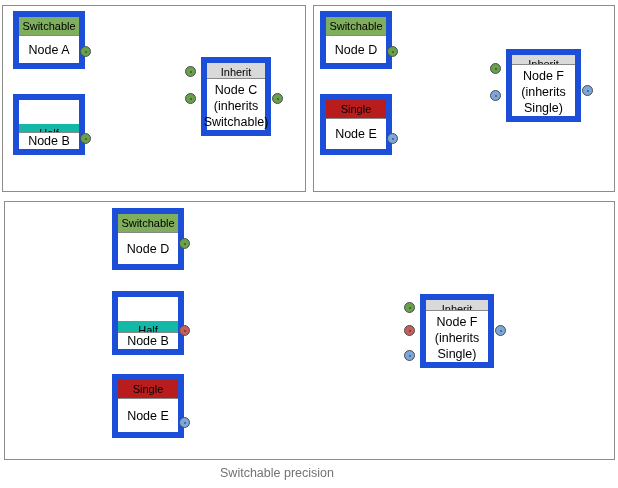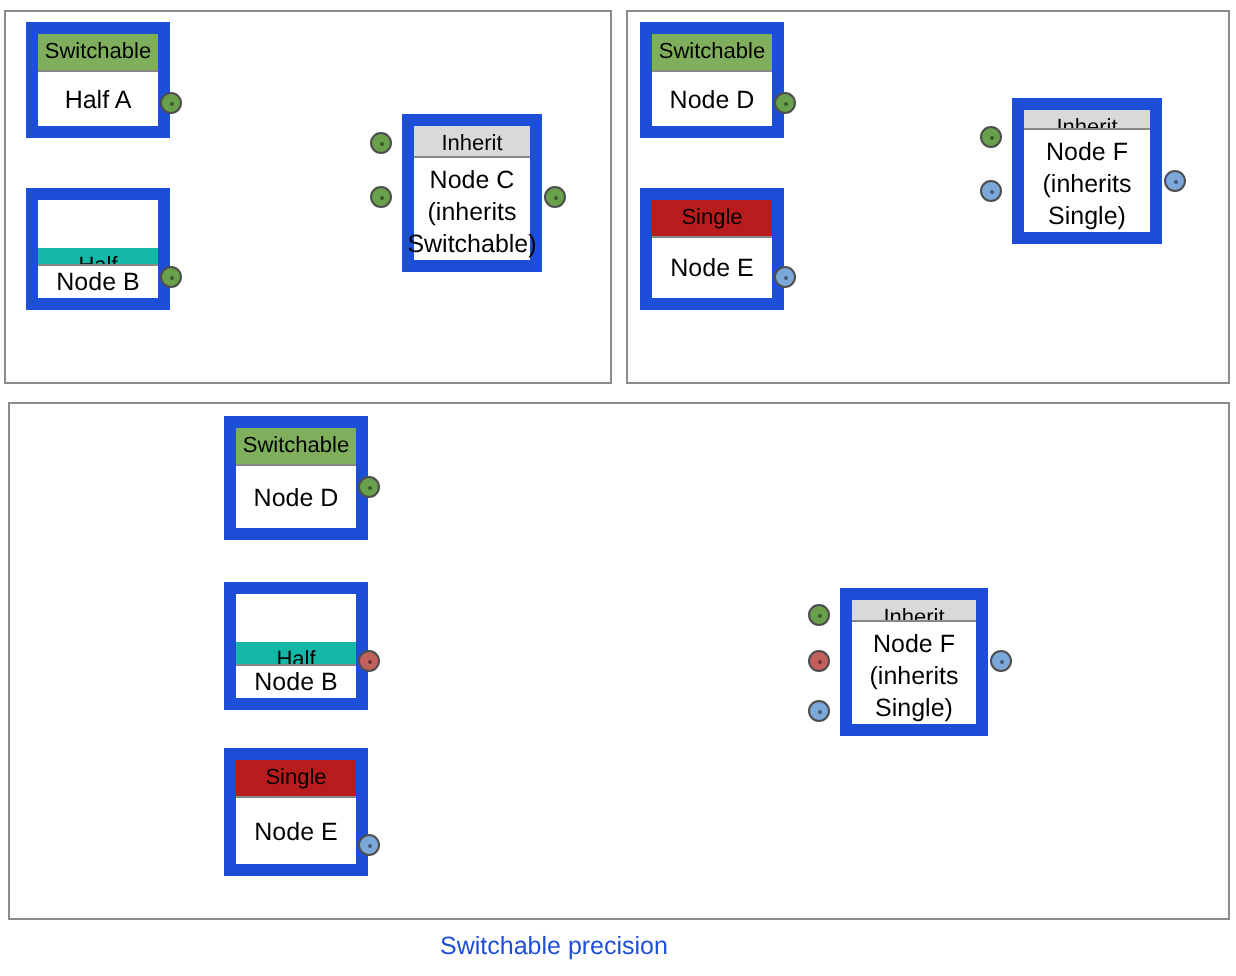--- a/index.html
+++ b/index.html
@@ -86,21 +86,21 @@
     width: 2px; height: 2px;
     margin-left: -1px; margin-top: -1px;
     border-radius: 50%;
     background: rgba(0,0,0,0.45);
   }
   .caption {
     position: absolute;
     width: 554px;
     text-align: center;
     font-size: 12.5px;
-    color: #1d4ed8;
+    color: #737373;
   }
 </style>
 </head>
 <body>
 
 <div id="stage">
 
   <svg id="edges" viewBox="0 0 618 488">
     <defs>
       <marker id="arrow" markerWidth="7" markerHeight="7" refX="6.2" refY="2.6" orient="auto" markerUnits="userSpaceOnUse">
@@ -119,21 +119,21 @@
     <line x1="196" y1="243" x2="412" y2="307" stroke="#333333" stroke-width="1" marker-end="url(#arrow)"></line>
     <line x1="196" y1="330" x2="412" y2="330" stroke="#333333" stroke-width="1" marker-end="url(#arrow)"></line>
     <line x1="196" y1="422" x2="412" y2="355" stroke="#333333" stroke-width="1" marker-end="url(#arrow)"></line>
   </svg>
 
   <div class="panel" style="left:2px; top:5px; width:304px; height:187px;">
   </div>
 
   <div class="node" style="left:13px; top:11px; width:72px; height:58px;">
     <div class="node-header green">Switchable</div>
-    <div class="node-body">Half A</div>
+    <div class="node-body">Node A</div>
   </div>
   <div class="port green" style="left:80px; top:46px;"></div>
 
   <div class="node" style="left:13px; top:94px; width:72px; height:61px;">
     <div class="node-header red">Half</div>
     <div class="node-body">Node B</div>
   </div>
   <div class="port green" style="left:80px; top:133px;"></div>
 
   <div class="node" style="left:201px; top:57px; width:70px; height:79px;">

